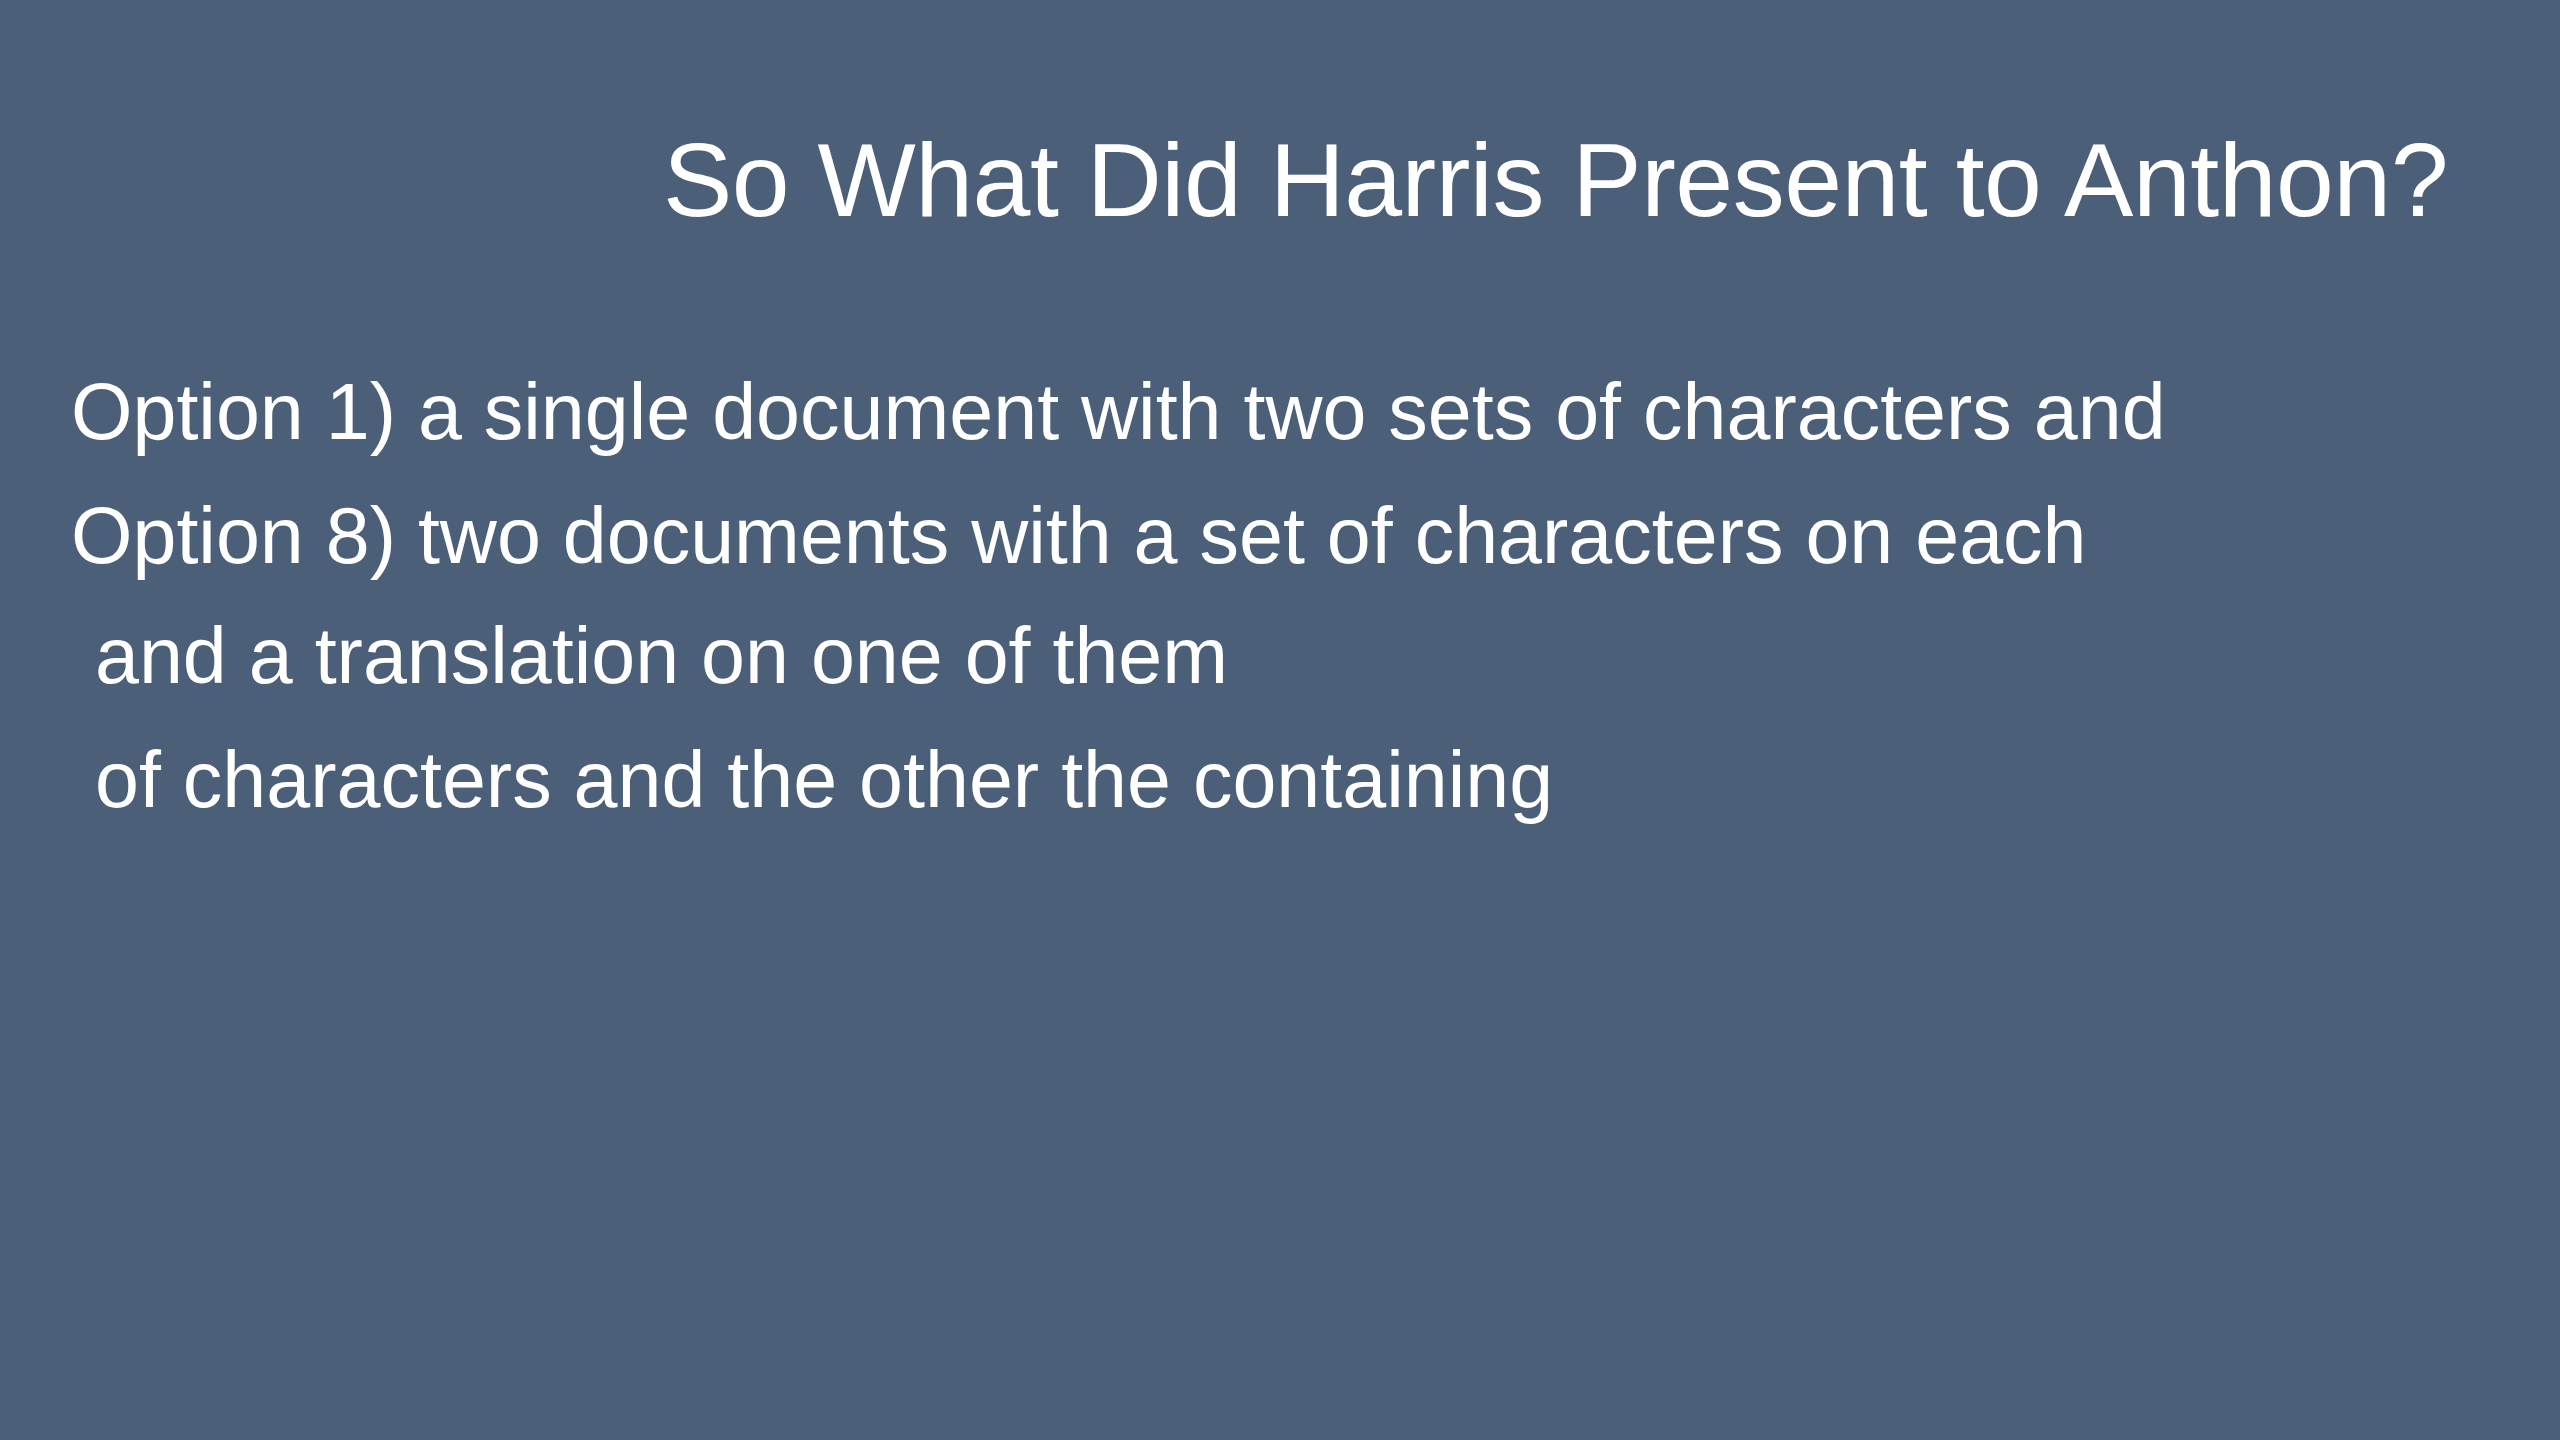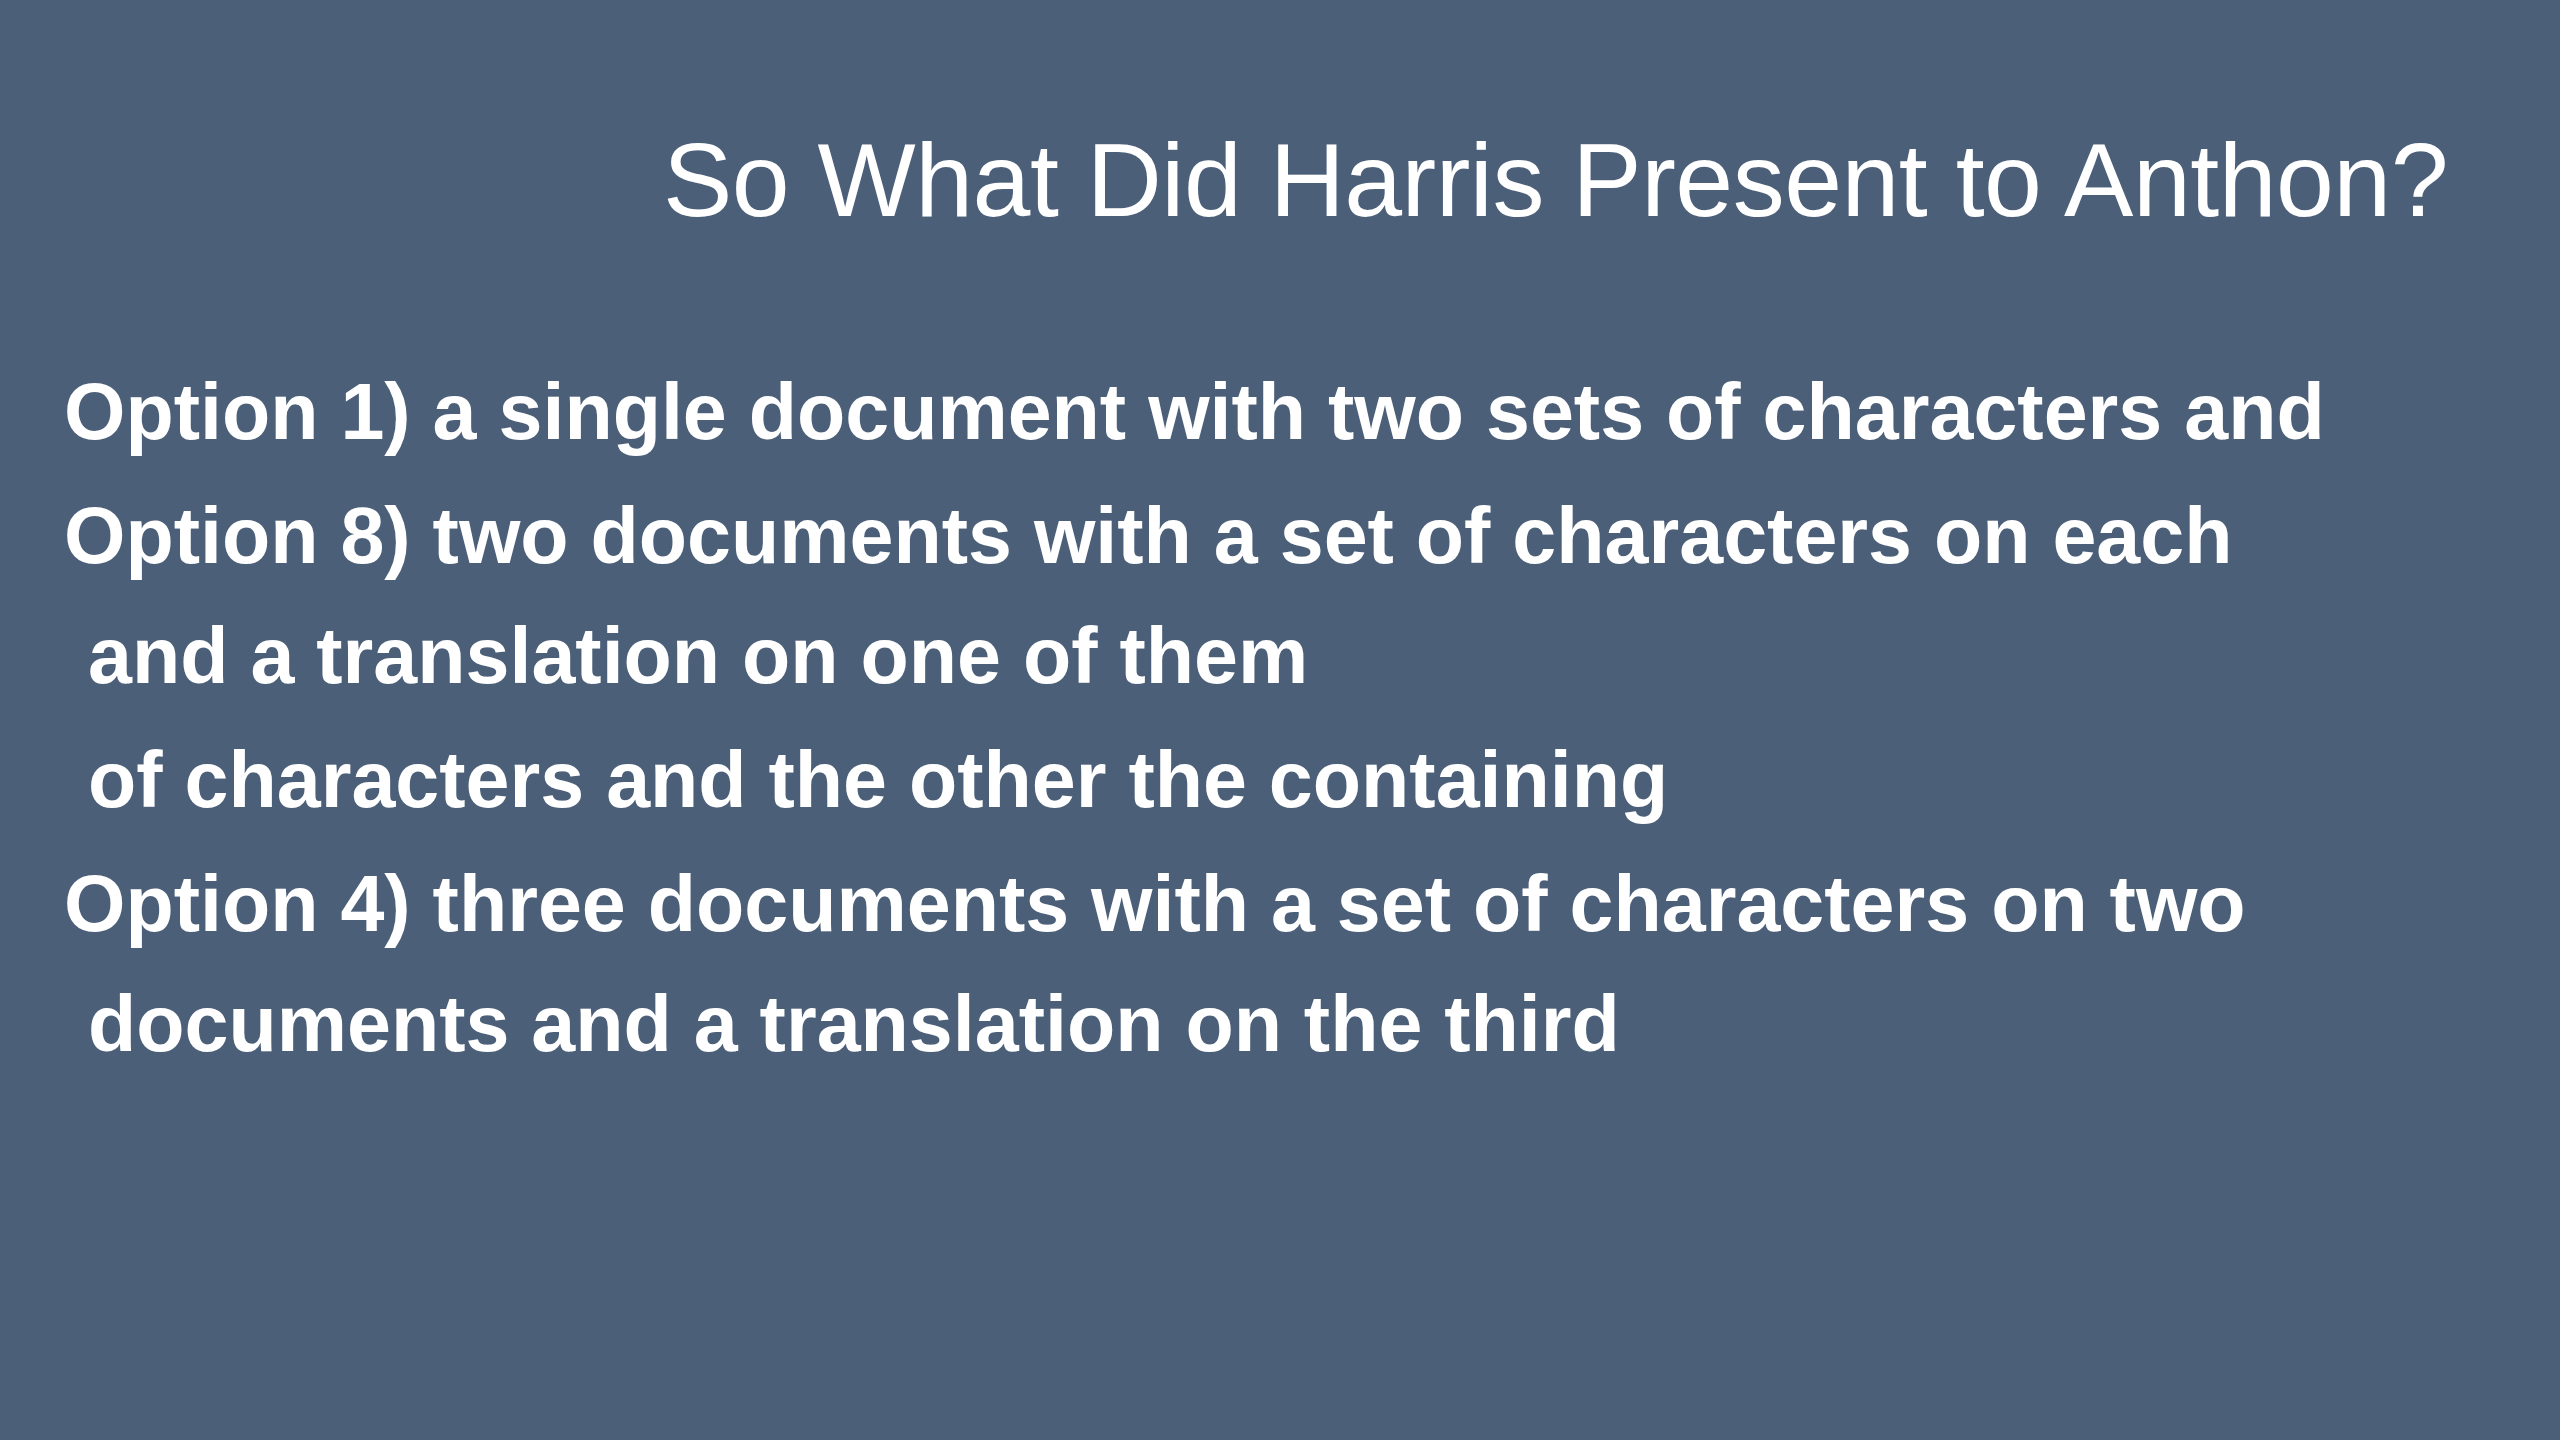--- a/index.html
+++ b/index.html
@@ -35,27 +35,27 @@
     font-size: 104px;
     font-weight: 400;
     line-height: 1.12;
     letter-spacing: -0.5px;
     white-space: nowrap;
     text-align: right;
   }
 
   .body-block {
     position: absolute;
-    left: 64px;
+    left: 71px;
     top: 352px;
     width: 2420px;
     color: #ffffff;
     font-family: "Liberation Sans", "DejaVu Sans", sans-serif;
     font-size: 79px;
-    font-weight: 700;
+    font-weight: 400;
     line-height: 1.0;
     text-align: left;
   }
 
   .option-item {
     margin: 0 0 4px 0;
     padding: 0;
   }
 
   .option-line {
@@ -84,19 +84,15 @@
 
     <div class="option-item">
       <span class="option-line">Option 8) two documents with a set of characters on each</span>
       <span class="option-line cont">and a translation on one of them</span>
     </div>
 
     <div class="option-item">
       <span class="option-line cont">of characters and the other the containing</span>
     </div>
 
-    <div class="option-item">
-      <span class="option-line">Option 4) three documents with a set of characters on two</span>
-      <span class="option-line cont">documents and a translation on the third</span>
-    </div>
 
   </div>
 </div>
 
 </body></html>

